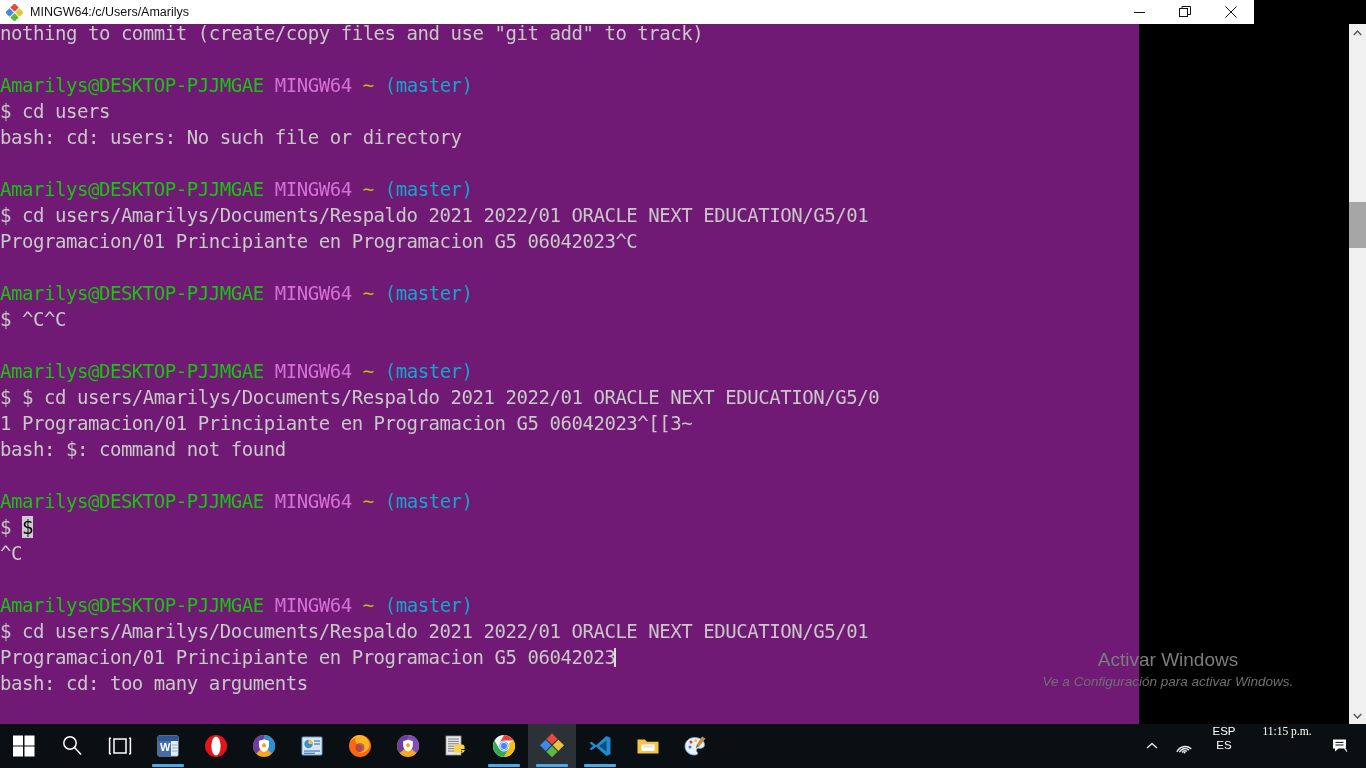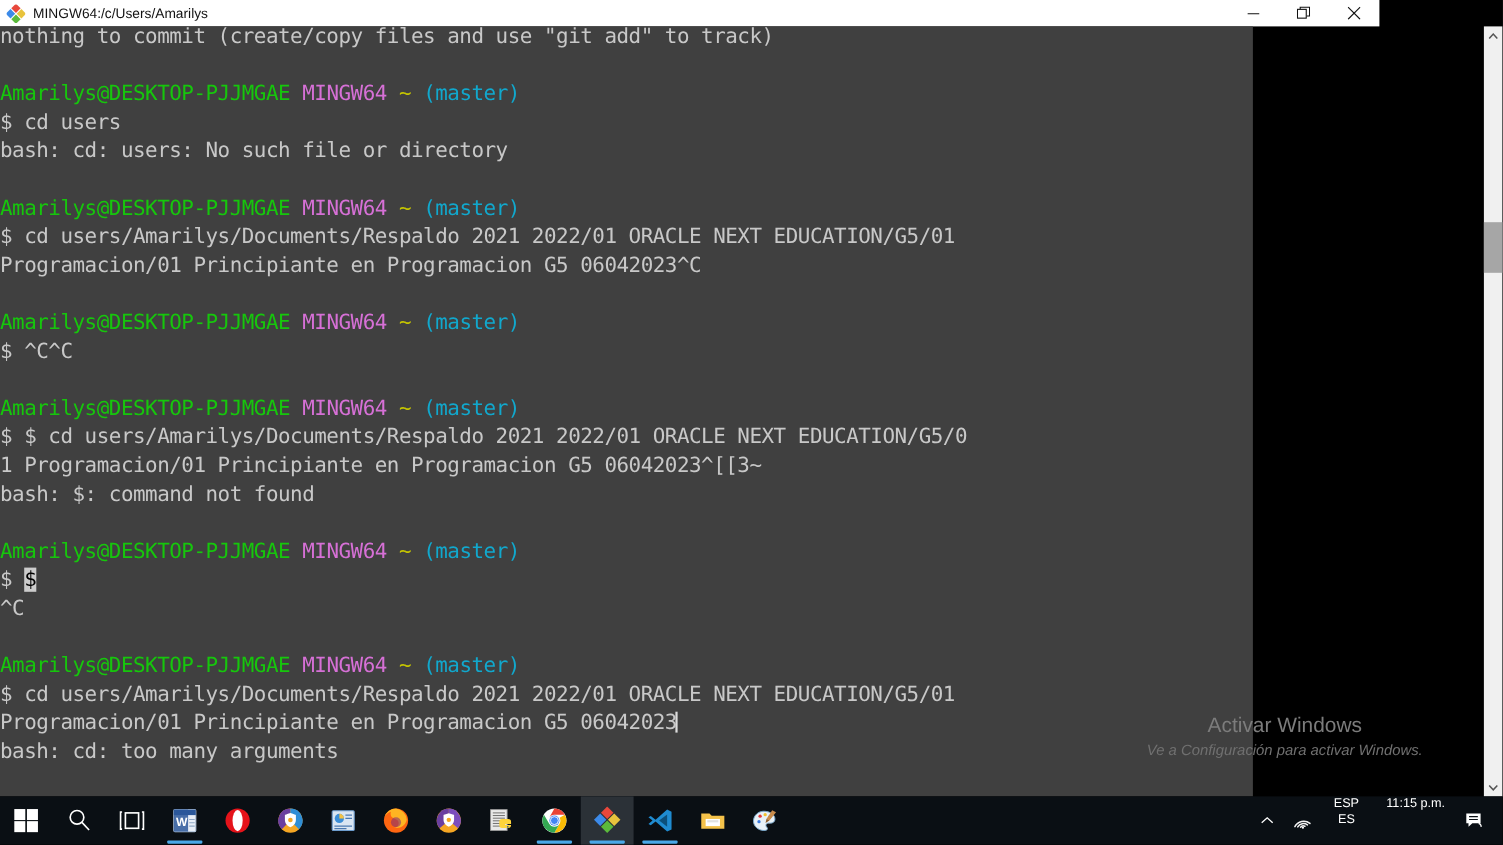--- a/index.html
+++ b/index.html
@@ -26,21 +26,21 @@
   }
   .winbtn {
     width: 46px; height: 24px; display: flex; align-items: center; justify-content: center;
     flex: 0 0 auto;
   }
   .winbtn svg { display: block; }
 
   
   #terminal {
     position: absolute; top: 24px; left: 0; width: 1139px; height: 700px;
-    background: #404040;
+    background: #701a75;
     overflow: hidden;
     font-family: "DejaVu Sans Mono", "Liberation Mono", monospace;
     font-size: 19px;
     line-height: 26px;
     letter-spacing: -0.45px;
     white-space: pre;
   }
   #termlines { position: absolute; left: 0; top: -4px; width: 100%; }
   .tline { height: 26px; color: #c8c8c8; }
   .blank { height: 26px; }
@@ -111,21 +111,21 @@
   }
   .tray-item { display: flex; align-items: center; justify-content: flex-start; height: 44px; flex: 0 0 auto; }
   #tray-chevron { width: 28px; }
   #tray-wifi { width: 30px; }
   #tray-lang {
     width: 40px; flex-direction: column; color: #fff; font-size: 11.5px; line-height: 14px;
     font-family: "Liberation Sans", sans-serif; align-items: center;
   }
   #tray-clock {
     width: 86px; flex-direction: column; color: #fff; font-size: 11.5px; line-height: 14px;
-    font-family: Liberation Sans, sans-serif; align-items: center; gap: 48px;
+    font-family: Liberation Serif, serif; align-items: center; gap: 48px;
   }
   #tray-notify { width: 34px; }
 </style>
 </head>
 <body>
 
 <div id="screen">
 
   <div id="titlebar">
     <div id="title-left">

